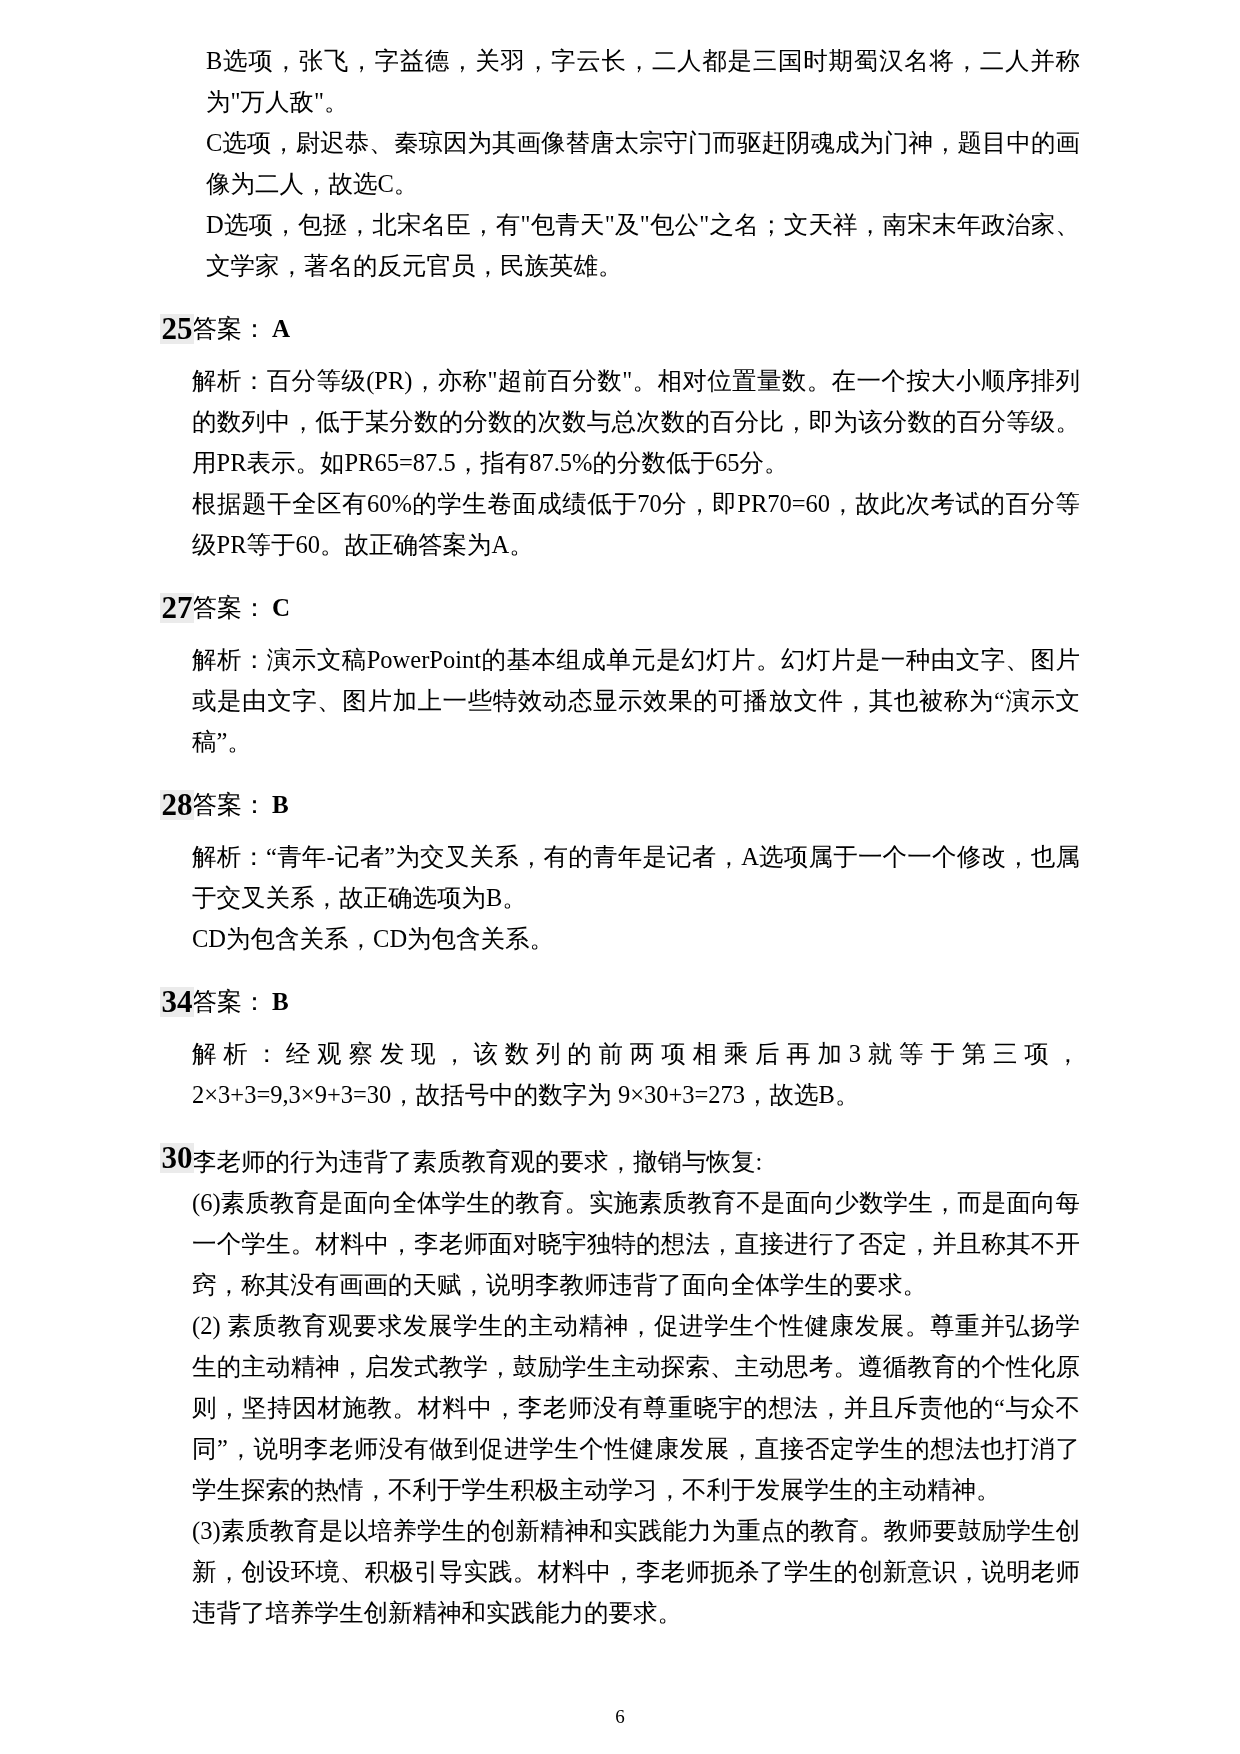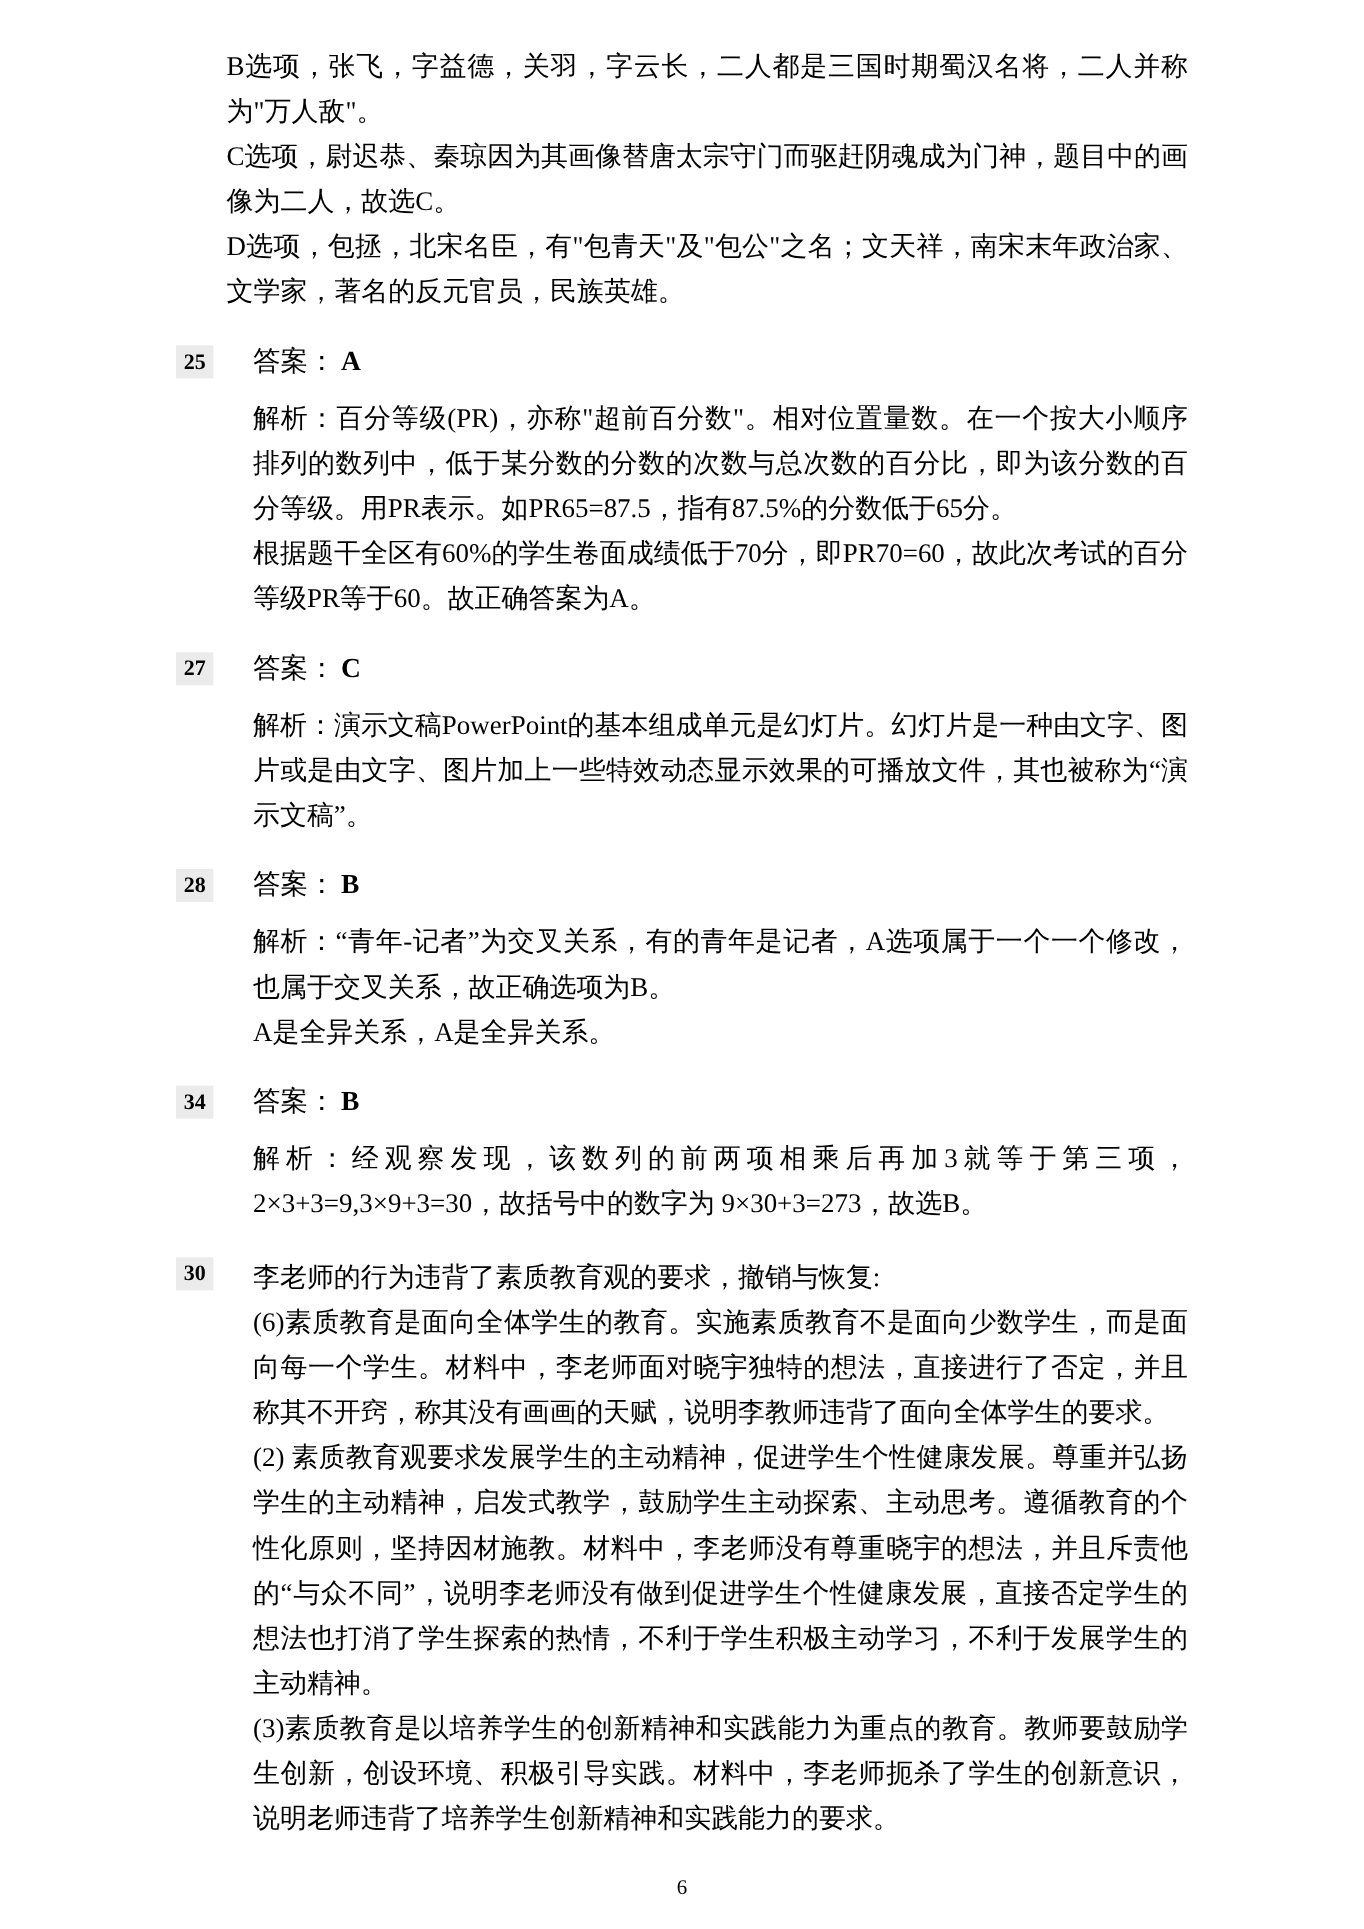--- a/index.html
+++ b/index.html
@@ -35,27 +35,27 @@
     margin-top: 26px;
   }
   .qnum {
     position: absolute;
     left: 0;
     top: 2px;
     width: 34px;
     height: 30px;
     line-height: 30px;
     text-align: center;
-    font-size: 20px;
+    font-size: 31px;
     font-weight: bold;
     background: #ebebeb;
     font-family: "Liberation Serif", "DejaVu Serif", serif;
   }
   .qbody {
-    margin-left: 70px;
+    margin-left: 32px;
   }
   .ansline {
     font-size: 25px;
     line-height: 34px;
     margin: 0 0 14px 0;
   }
   .ansline .letter {
     font-weight: bold;
     margin-left: 5px;
   }
@@ -126,21 +126,21 @@
     </div>
 
     <div class="qblock">
       <div class="qnum">28</div>
       <div class="qbody">
         <div class="ansline">
           <span>答案：</span><span class="letter">B</span>
         </div>
         <div class="explain">
           <p>解析：“青年-记者”为交叉关系，有的青年是记者，A选项属于一个一个修改，也属于交叉关系，故正确选项为B。</p>
-          <p>A是全异关系，A是全异关系。</p>
+          <p>CD为包含关系，CD为包含关系。</p>
         </div>
       </div>
     </div>
 
     <div class="qblock">
       <div class="qnum">34</div>
       <div class="qbody">
         <div class="ansline">
           <span>答案：</span><span class="letter">B</span>
         </div>

